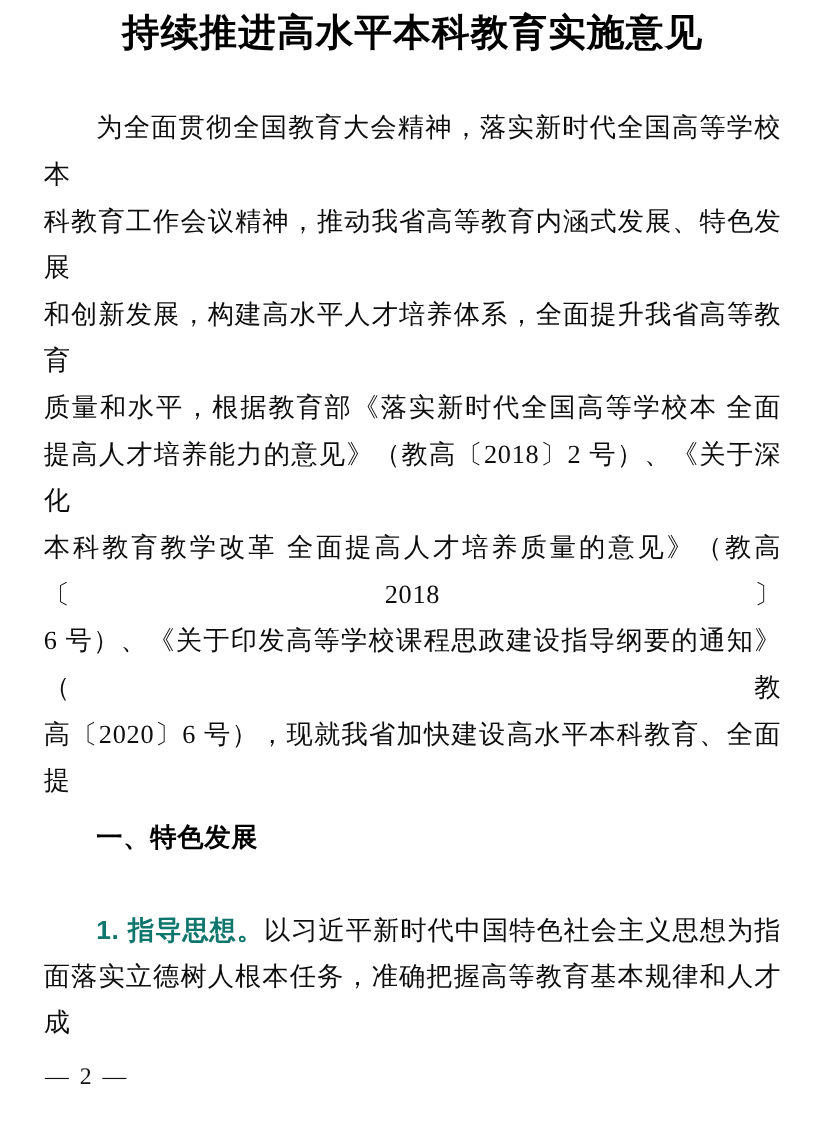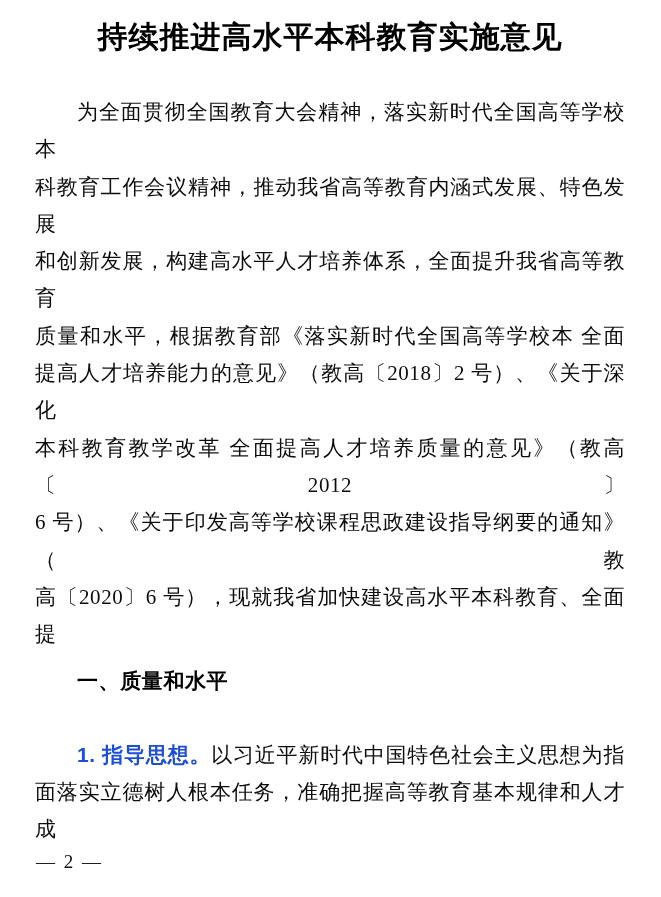--- a/index.html
+++ b/index.html
@@ -12,21 +12,21 @@
     height: 897px;
     overflow: hidden;
     position: relative;
     color: #0d0d0d;
   }
   .page {
     position: relative;
     width: 661px;
     height: 683px;
     box-sizing: border-box;
-    padding: 16px 36px 0 35px;
+    padding: 6px 36px 0 35px;
     background: #ffffff;
   }
   .doc-title {
     font-family: "Liberation Sans", "DejaVu Sans", sans-serif;
     font-weight: bold;
     font-size: 30px;
     line-height: 42px;
     text-align: center;
     letter-spacing: 1px;
     color: #000000;
@@ -57,21 +57,21 @@
     font-size: 21px;
     line-height: 37.3px;
     text-indent: 2em;
     margin-top: 9px;
     margin-bottom: 2px;
     color: #000000;
   }
   .item-label {
     font-family: "Liberation Sans", "DejaVu Sans", sans-serif;
     font-weight: bold;
-    color: #1d4ed8;
+    color: #0f766e;
   }
   .page-number {
     position: absolute;
     left: 36px;
     top: 851px;
     font-family: "Liberation Serif", "DejaVu Serif", serif;
     font-size: 19px;
     letter-spacing: 2px;
     color: #111111;
   }
@@ -81,22 +81,22 @@
 
 <div class="page">
   <h1 class="doc-title">持续推进高水平本科教育实施意见</h1>
 
   <main class="doc-body">
       <div class="line indent">为全面贯彻全国教育大会精神，落实新时代全国高等学校本</div>
       <div class="line">科教育工作会议精神，推动我省高等教育内涵式发展、特色发展</div>
       <div class="line">和创新发展，构建高水平人才培养体系，全面提升我省高等教育</div>
       <div class="line">质量和水平，根据教育部《落实新时代全国高等学校本 全面</div>
       <div class="line">提高人才培养能力的意见》（教高〔2018〕2 号）、《关于深化</div>
-      <div class="line">本科教育教学改革 全面提高人才培养质量的意见》（教高〔2012〕</div>
+      <div class="line">本科教育教学改革 全面提高人才培养质量的意见》（教高〔2018〕</div>
       <div class="line">6 号）、《关于印发高等学校课程思政建设指导纲要的通知》（教</div>
       <div class="line">高〔2020〕6 号），现就我省加快建设高水平本科教育、全面提</div>
-      <div class="heading">一、质量和水平</div>
+      <div class="heading">一、特色发展</div>
       <div class="line indent"><b class="item-label">1. 指导思想。</b>以习近平新时代中国特色社会主义思想为指</div>
       <div class="line">面落实立德树人根本任务，准确把握高等教育基本规律和人才成</div>
     </main>
 
   <div class="page-number">— 2 —</div>
 </div>
 
 </body></html>

